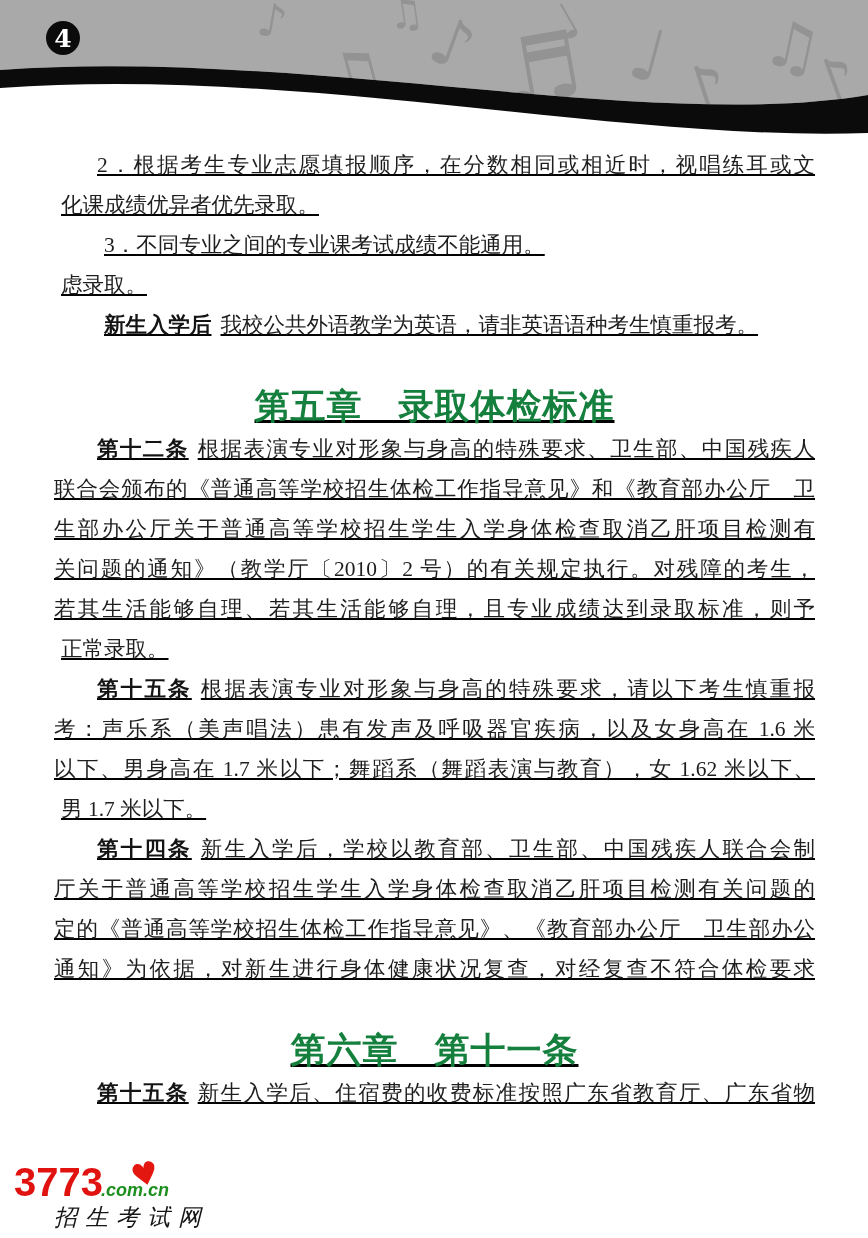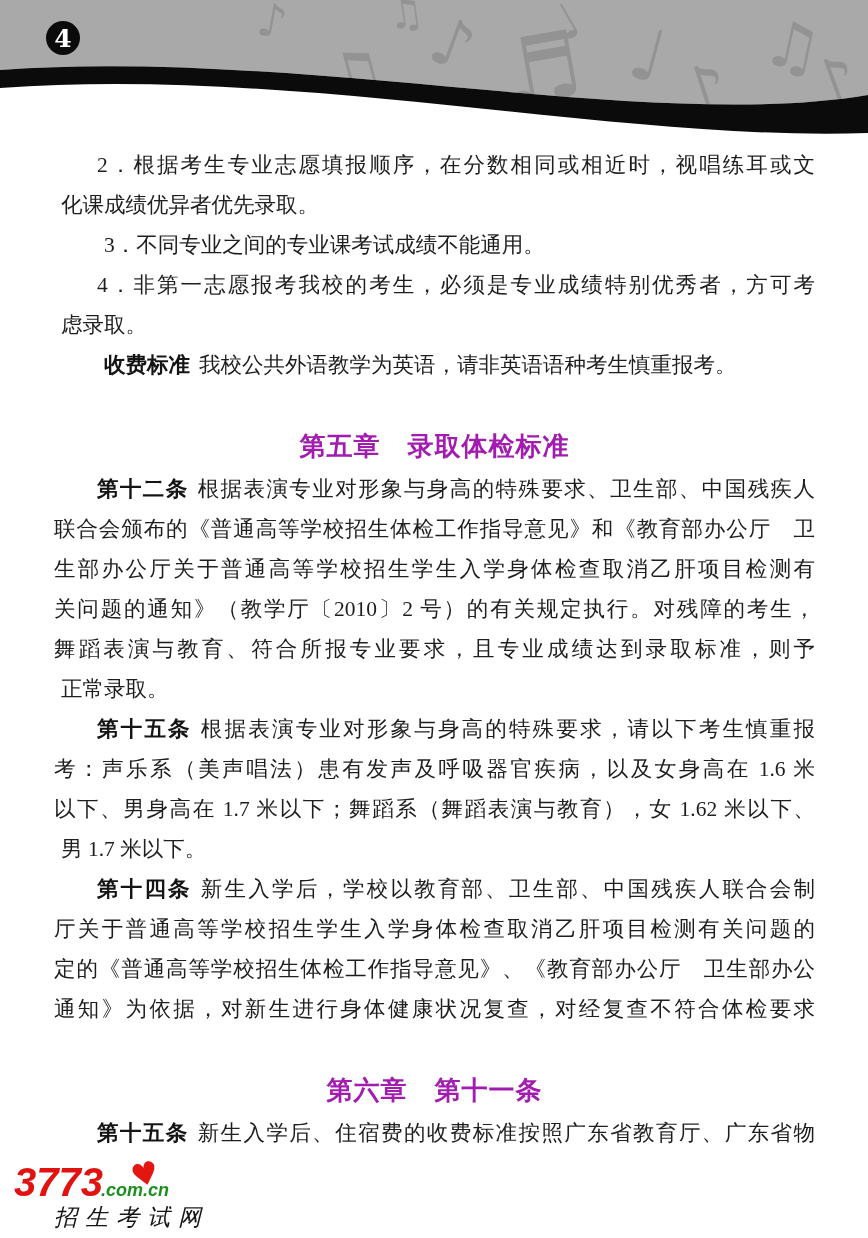--- a/index.html
+++ b/index.html
@@ -10,48 +10,48 @@
     overflow: hidden;
     font-family: "Liberation Serif", "DejaVu Serif", serif;
   }
   .page { width: 868px; height: 1238px; position: relative; }
 
   
   .header { position: relative; width: 868px; height: 140px; }
   .header svg { display: block; }
 
   
-  main.doc { padding: 5px 53px 0 54px; }
+  main.doc { padding: 5px 53px 0 54px; text-decoration: underline; }
   .line {
     font-size: 21.5px;
     line-height: 40px;
     color: #1e1e1e;
     text-align: justify;
     white-space: normal;
   }
   .line.fill   { text-align-last: justify; }
   .line.nofill { text-align-last: left; margin-left: 7px; }
   .line.indent { text-indent: 43px; }
   .term { font-weight: bold; margin-right: 9px; color: #141414; }
   .heading {
-    font-size: 26px;
+    font-size: 35px;
     font-weight: bold;
     line-height: 44px;
     text-align: center;
     margin: 40px 0 0 0;
-    color: #a21caf;
+    color: #15803d;
     letter-spacing: 1px;
   }
 
   
   .watermark { position: absolute; left: 14px; top: 1160px; z-index: 5; }
   .wm-row { white-space: nowrap; }
   .wm-num {
     font-family: "Liberation Sans", sans-serif;
-    font-style: italic; font-weight: bold;
+    font-weight: bold;
     font-size: 40px; color: #e01311; letter-spacing: 0px;
   }
   .wm-dom {
     font-family: "Liberation Sans", sans-serif;
     font-style: italic; font-weight: bold;
     font-size: 18px; color: #1d8f1f;
     margin-left: -2px;
   }
   .wm-sub {
     font-family: "Liberation Serif", serif;
@@ -99,29 +99,28 @@
       <path d="M0,70 C300,48 650,132 868,95 L868,133 C620,142 300,66 0,88 Z" fill="#0b0b0b"></path>
       <circle cx="63" cy="38" r="17" fill="#0b0b0b"></circle>
       <text x="63" y="47" font-size="25" font-weight="bold" fill="#ffffff" text-anchor="middle" font-family="DejaVu Serif, serif">4</text>
     </svg>
   </div>
 
   <main class="doc" id="doc-body">
       <div class="line fill indent"><span>2．根据考生专业志愿填报顺序，在分数相同或相近时，视唱练耳或文</span></div>
       <div class="line nofill"><span>化课成绩优异者优先录取。</span></div>
       <div class="line nofill indent"><span>3．不同专业之间的专业课考试成绩不能通用。</span></div>
-      <div class="line fill indent"><span>4．非第一志愿报考我校的考生，必须是专业成绩特别优秀者，方可考</span></div>
       <div class="line nofill"><span>虑录取。</span></div>
-      <div class="line nofill indent"><b class="term">收费标准</b><span>我校公共外语教学为英语，请非英语语种考生慎重报考。</span></div>
+      <div class="line nofill indent"><b class="term">新生入学后</b><span>我校公共外语教学为英语，请非英语语种考生慎重报考。</span></div>
       <div class="heading">第五章　录取体检标准</div>
       <div class="line fill indent"><b class="term">第十二条</b><span>根据表演专业对形象与身高的特殊要求、卫生部、中国残疾人</span></div>
       <div class="line fill"><span>联合会颁布的《普通高等学校招生体检工作指导意见》和《教育部办公厅　卫</span></div>
       <div class="line fill"><span>生部办公厅关于普通高等学校招生学生入学身体检查取消乙肝项目检测有</span></div>
       <div class="line fill"><span>关问题的通知》（教学厅〔2010〕2 号）的有关规定执行。对残障的考生，</span></div>
-      <div class="line fill"><span>舞蹈表演与教育、符合所报专业要求，且专业成绩达到录取标准，则予</span></div>
+      <div class="line fill"><span>若其生活能够自理、若其生活能够自理，且专业成绩达到录取标准，则予</span></div>
       <div class="line nofill"><span>正常录取。</span></div>
       <div class="line fill indent"><b class="term">第十五条</b><span>根据表演专业对形象与身高的特殊要求，请以下考生慎重报</span></div>
       <div class="line fill"><span>考：声乐系（美声唱法）患有发声及呼吸器官疾病，以及女身高在 1.6 米</span></div>
       <div class="line fill"><span>以下、男身高在 1.7 米以下；舞蹈系（舞蹈表演与教育），女 1.62 米以下、</span></div>
       <div class="line nofill"><span>男 1.7 米以下。</span></div>
       <div class="line fill indent"><b class="term">第十四条</b><span>新生入学后，学校以教育部、卫生部、中国残疾人联合会制</span></div>
       <div class="line fill"><span>厅关于普通高等学校招生学生入学身体检查取消乙肝项目检测有关问题的</span></div>
       <div class="line fill"><span>定的《普通高等学校招生体检工作指导意见》、《教育部办公厅　卫生部办公</span></div>
       <div class="line fill"><span>通知》为依据，对新生进行身体健康状况复查，对经复查不符合体检要求</span></div>
       <div class="heading">第六章　第十一条</div>

